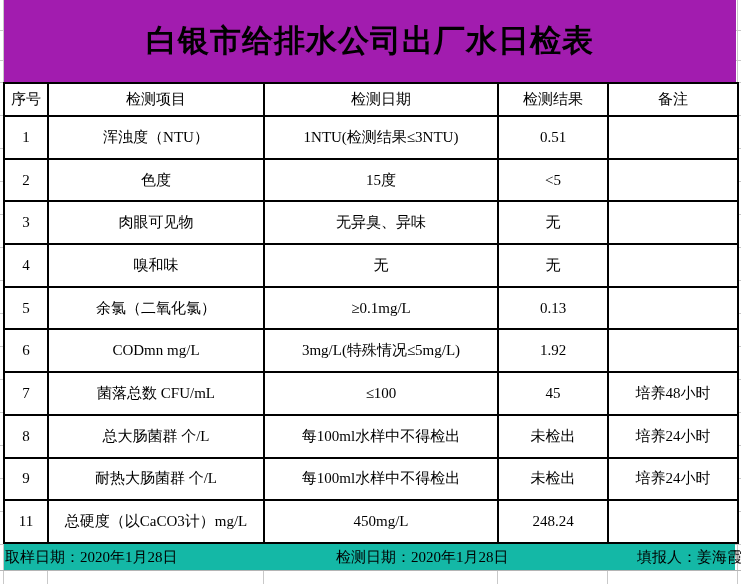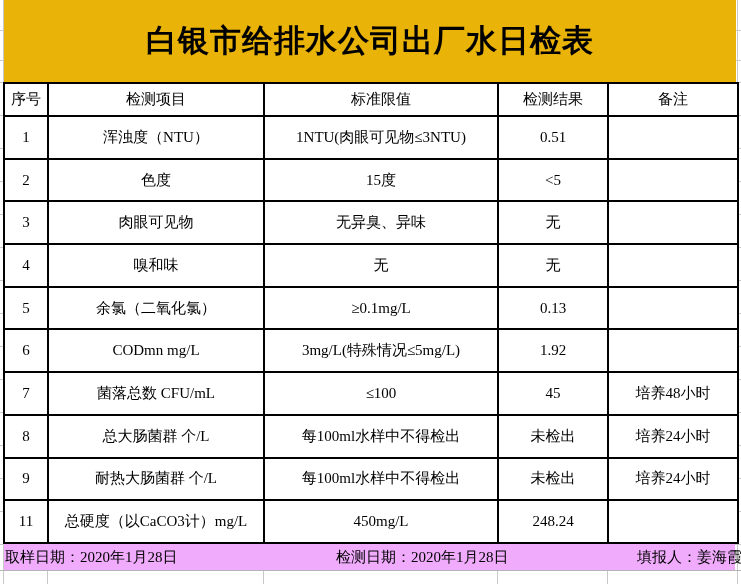--- a/index.html
+++ b/index.html
@@ -13,21 +13,21 @@
     color: #000000;
   }
   .gridlines { position: absolute; inset: 0; }
   .gl { position: absolute; background: #c9c9c9; }
 
   
   .title-area {
     position: absolute;
     left: 4px; top: 0;
     width: 732px; height: 82px;
-    background: #eab308;
+    background: #a21caf;
     display: flex; align-items: center; justify-content: center;
   }
   .title-area h1 {
     margin: 0;
     font-size: 31px;
     font-weight: 700;
     letter-spacing: 1px;
     font-family: "Liberation Serif", "DejaVu Serif", serif;
   }
 
@@ -49,21 +49,21 @@
     white-space: nowrap;
     overflow: hidden;
   }
   table.inspection tr { height: 33px; }
 
   
   .footer-row {
     position: absolute;
     left: 4px; top: 544px;
     width: 731px; height: 26px;
-    background: #f0abfc;
+    background: #14b8a6;
     font-size: 15px;
     line-height: 26px;
     white-space: nowrap;
   }
   .footer-row span { position: absolute; top: 0; }
   .fr-sample { left: 1px; }
   .fr-test   { left: 332px; }
   .fr-report { left: 633px; }
 
   .footer-bottom-line {
@@ -113,30 +113,30 @@
       <col style="width:44px">
         <col style="width:216px">
         <col style="width:234px">
         <col style="width:110px">
         <col style="width:130px">
     </colgroup>
     <thead>
       <tr>
         <th>序号</th>
         <th>检测项目</th>
-        <th>标准限值</th>
+        <th>检测日期</th>
         <th>检测结果</th>
         <th>备注</th>
       </tr>
     </thead>
     <tbody>
       <tr>
         <td>1</td>
         <td>浑浊度（NTU）</td>
-        <td>1NTU(肉眼可见物≤3NTU)</td>
+        <td>1NTU(检测结果≤3NTU)</td>
         <td>0.51</td>
         <td></td>
       </tr>
       <tr>
         <td>2</td>
         <td>色度</td>
         <td>15度</td>
         <td>&lt;5</td>
         <td></td>
       </tr>

